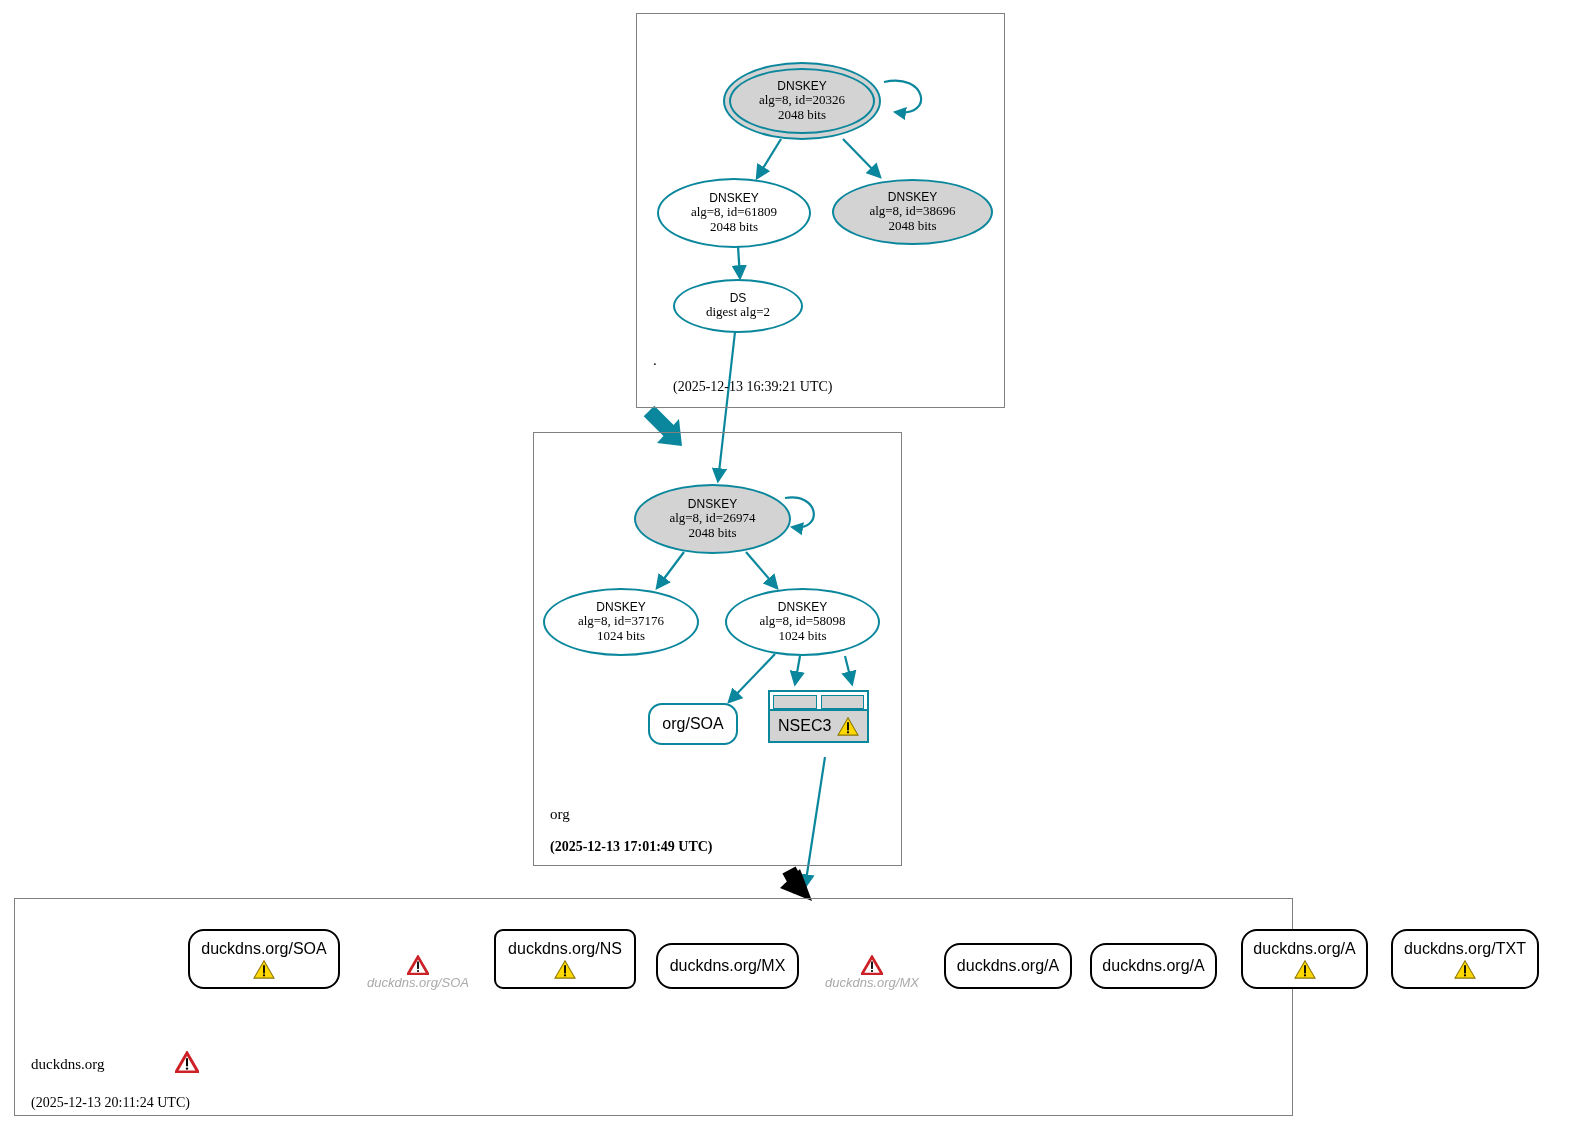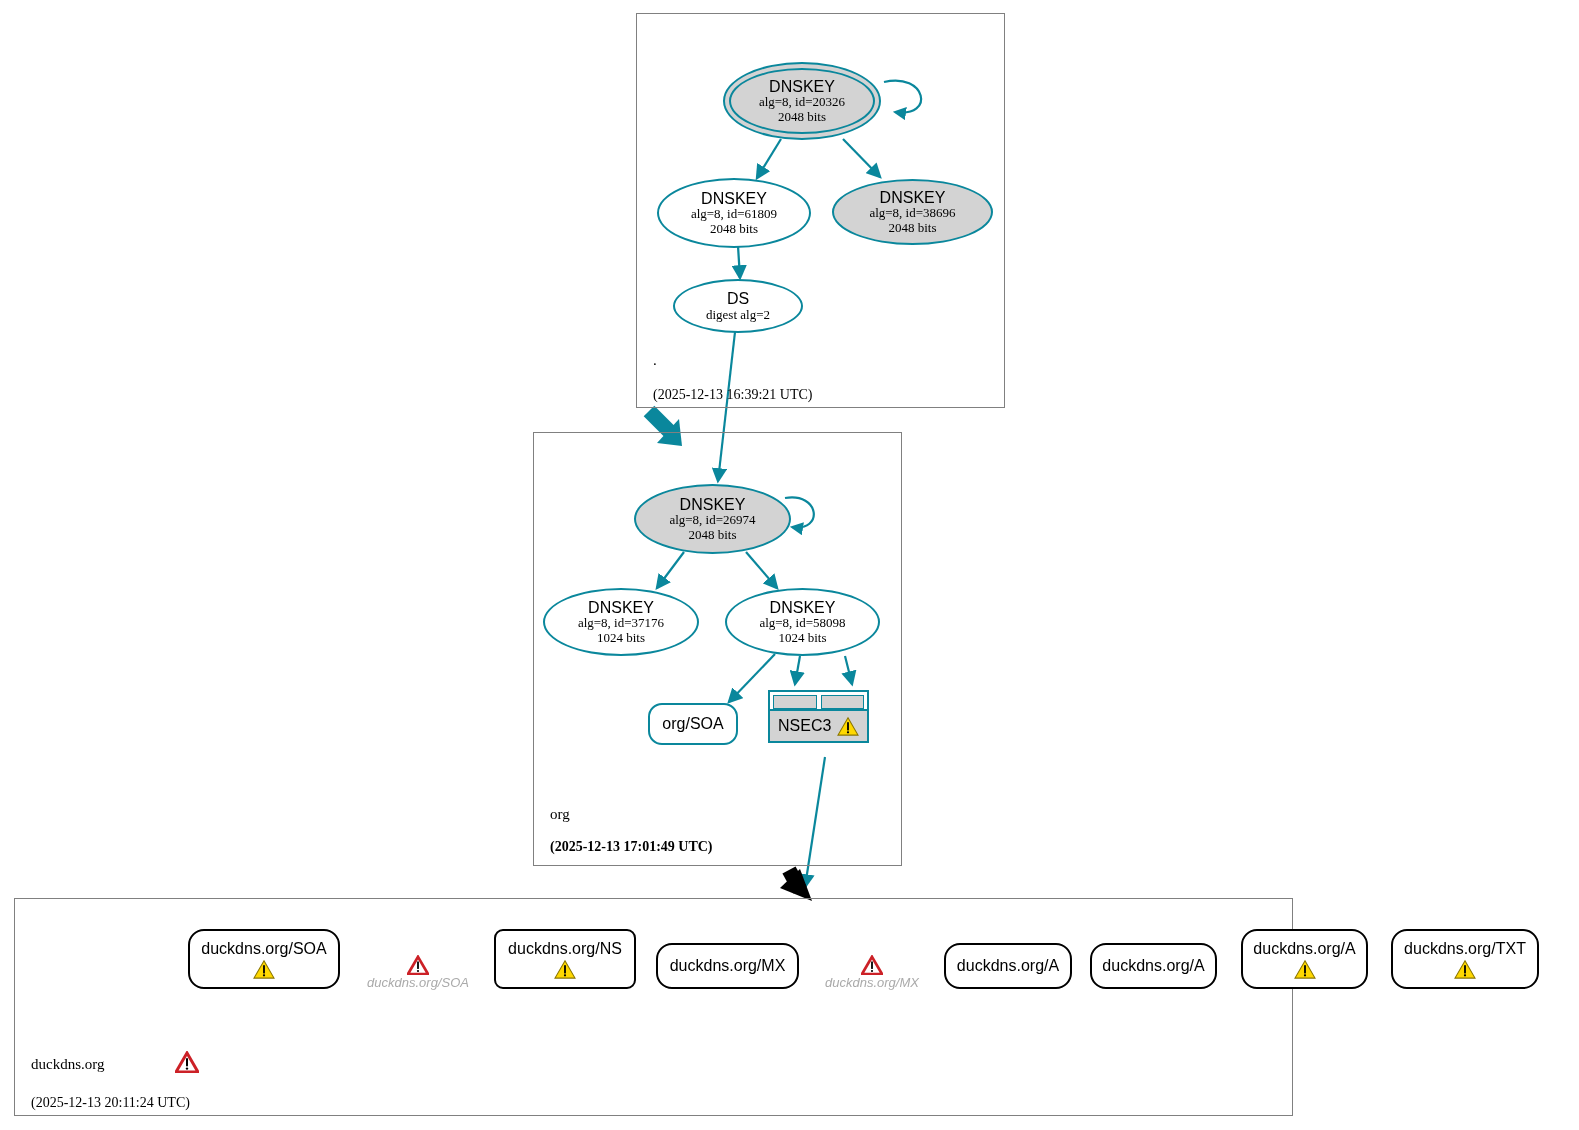--- a/index.html
+++ b/index.html
@@ -56,21 +56,21 @@
     border-radius: 50%;
     border: 2px solid #0a879c;
     text-align: center;
     line-height: 1.12;
     color: #000;
   }
   .ellipse-node.secure-fill { background: #d3d3d3; }
   .ellipse-node.plain-fill  { background: #ffffff; }
   .ellipse-node .rr-type {
     font-family: "Liberation Sans", sans-serif;
-    font-size: 16px;
+    font-size: 12px;
   }
   .ellipse-node .rr-sub {
     font-family: "Liberation Serif", serif;
     font-size: 13px;
   }
   
   .doubled::before {
     content: "";
     position: absolute;
     left: 4px; top: 4px; right: 4px; bottom: 4px;
@@ -196,21 +196,21 @@
     <path d="M825,757 L805,887" fill="none" stroke="#0a879c" stroke-width="2.2" marker-end="url(#ah-teal)"></path>
 
     <g>
       <path d="M789,870 L800,890" stroke="#000000" stroke-width="15" stroke-linecap="butt" fill="none"></path>
       <path d="M780,888 L812,901 L800,869 z" fill="#000000"></path>
     </g>
   </svg>
 
   <div class="zone" style="left:636px; top:13px; width:369px; height:395px;">
     <div class="zone-caption zone-name" style="bottom:38px;">.</div>
-    <div class="zone-caption zone-time" style="bottom:4px;">(2025-12-13 16:39:21 UTC)</div>
+    <div class="zone-caption zone-time" style="bottom:12px;margin-left:20px;">(2025-12-13 16:39:21 UTC)</div>
   </div>
 
   <div class="node" style="left:723px; top:62px; width:158px; height:78px;">
     <div class="ellipse-node secure-fill doubled" style="width:100%;height:100%;position:relative;">
       <span class="rr-type">DNSKEY</span>
       <span class="rr-sub">alg=8, id=20326</span>
       <span class="rr-sub">2048 bits</span>
     </div>
   </div>
 

